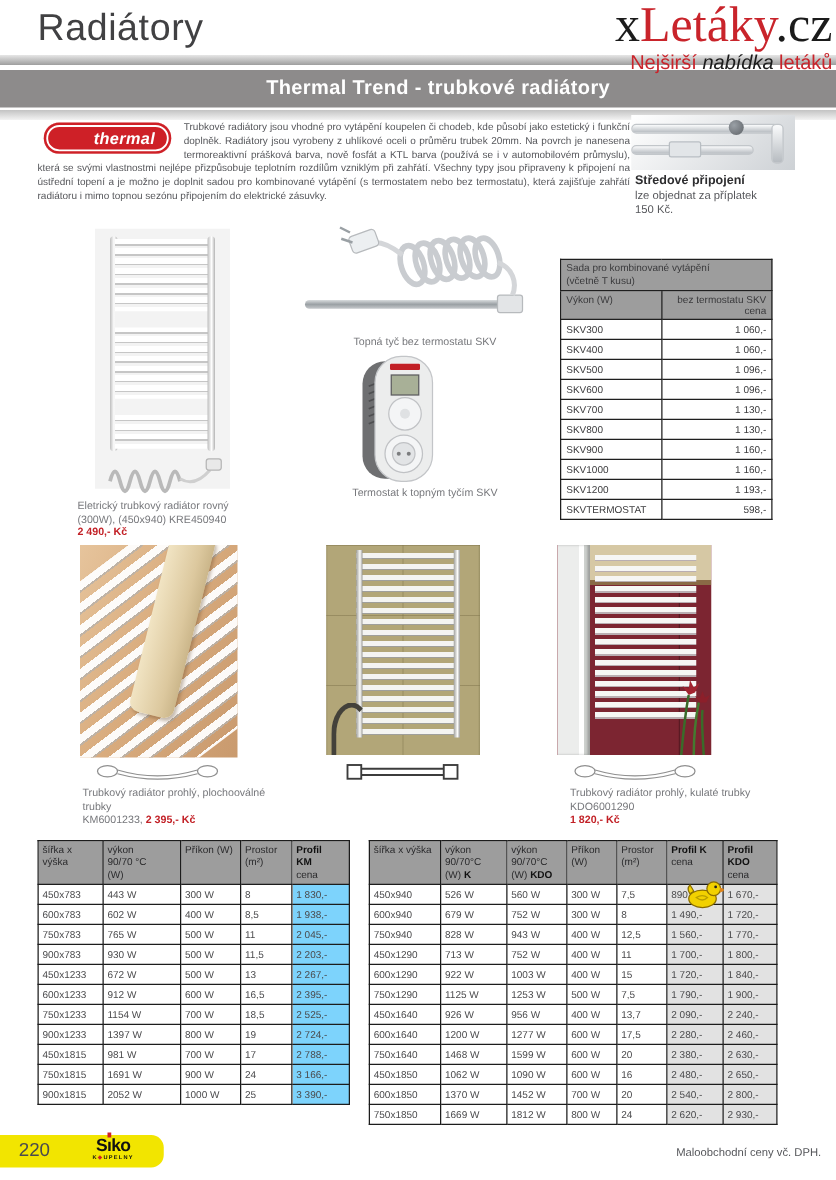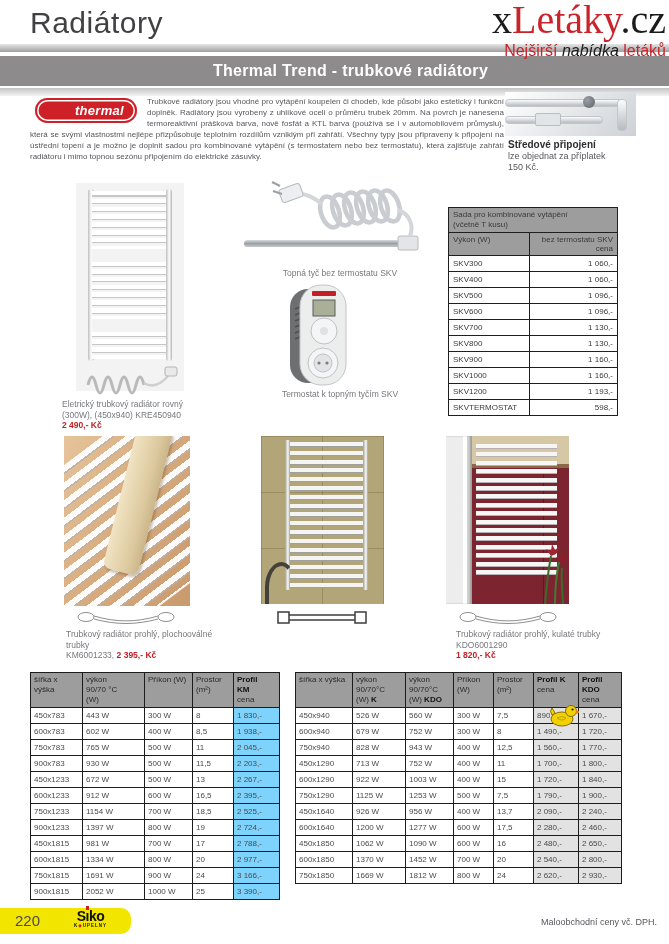--- a/index.html
+++ b/index.html
@@ -387,27 +387,20 @@
           <td>800 W</td>
           <td>19</td>
           <td>2 724,-</td>
         </tr>
         <tr>
           <td>450x1815</td>
           <td>981 W</td>
           <td>700 W</td>
           <td>17</td>
           <td>2 788,-</td>
-        </tr>
-        <tr>
-          <td>600x1815</td>
-          <td>1334 W</td>
-          <td>800 W</td>
-          <td>20</td>
-          <td>2 977,-</td>
         </tr>
         <tr>
           <td>750x1815</td>
           <td>1691 W</td>
           <td>900 W</td>
           <td>24</td>
           <td>3 166,-</td>
         </tr>
         <tr>
           <td>900x1815</td>
@@ -514,20 +507,29 @@
         <tr>
           <td>600x1640</td>
           <td>1200 W</td>
           <td>1277 W</td>
           <td>600 W</td>
           <td>17,5</td>
           <td>2 280,-</td>
           <td>2 460,-</td>
         </tr>
         <tr>
+          <td>750x1640</td>
+          <td>1468 W</td>
+          <td>1599 W</td>
+          <td>600 W</td>
+          <td>20</td>
+          <td>2 380,-</td>
+          <td>2 630,-</td>
+        </tr>
+        <tr>
           <td>450x1850</td>
           <td>1062 W</td>
           <td>1090 W</td>
           <td>600 W</td>
           <td>16</td>
           <td>2 480,-</td>
           <td>2 650,-</td>
         </tr>
         <tr>
           <td>600x1850</td>

